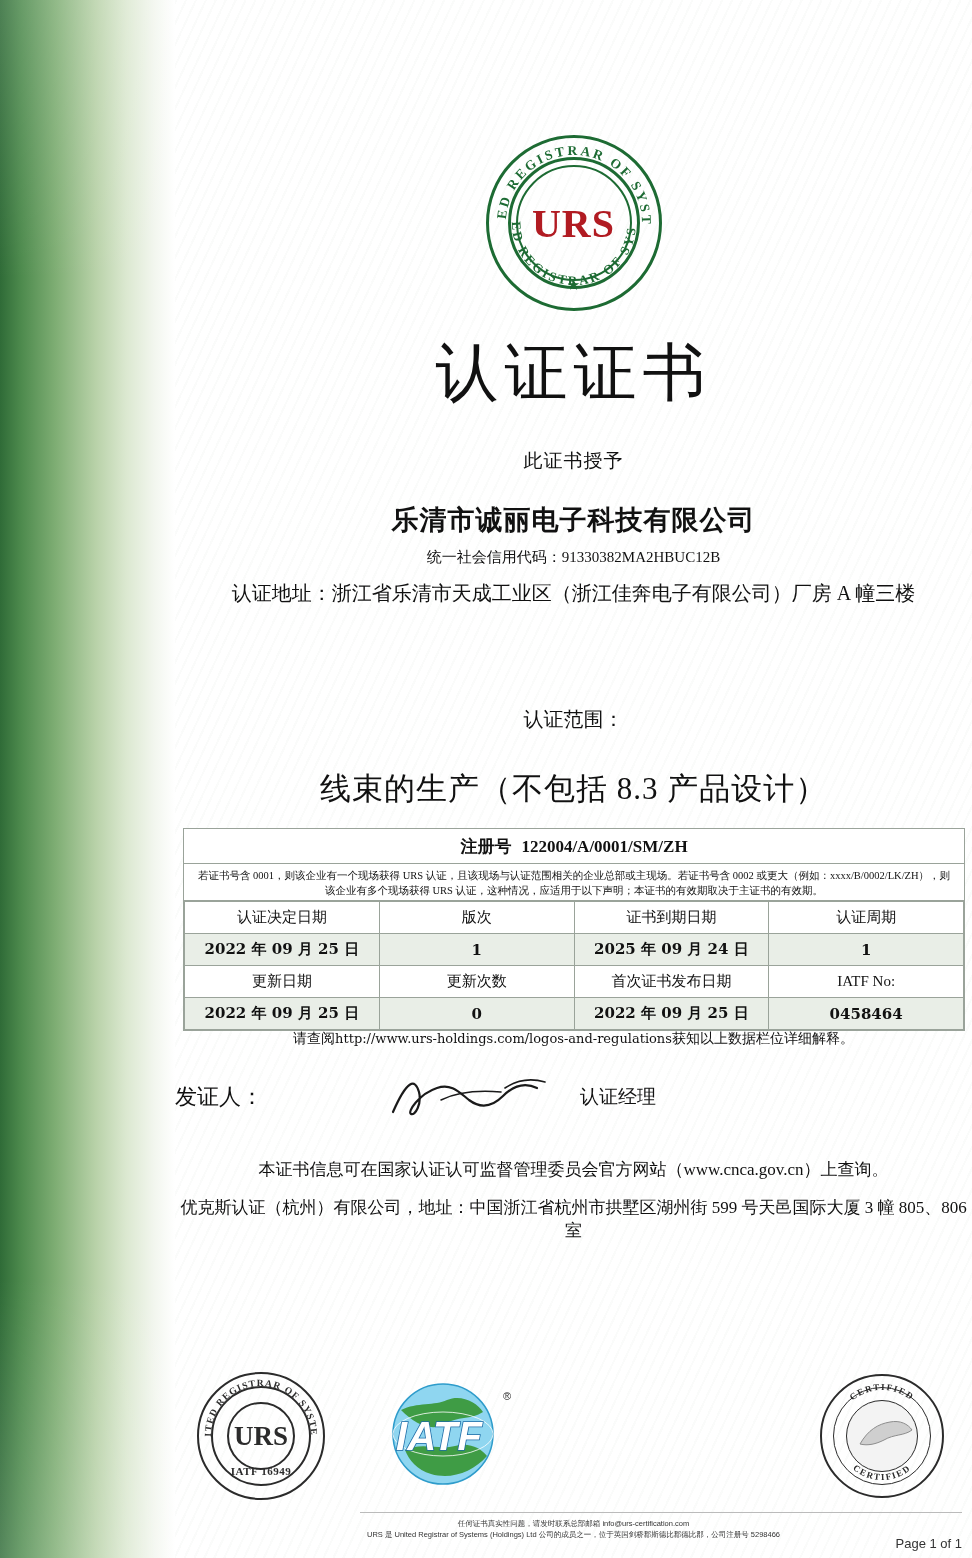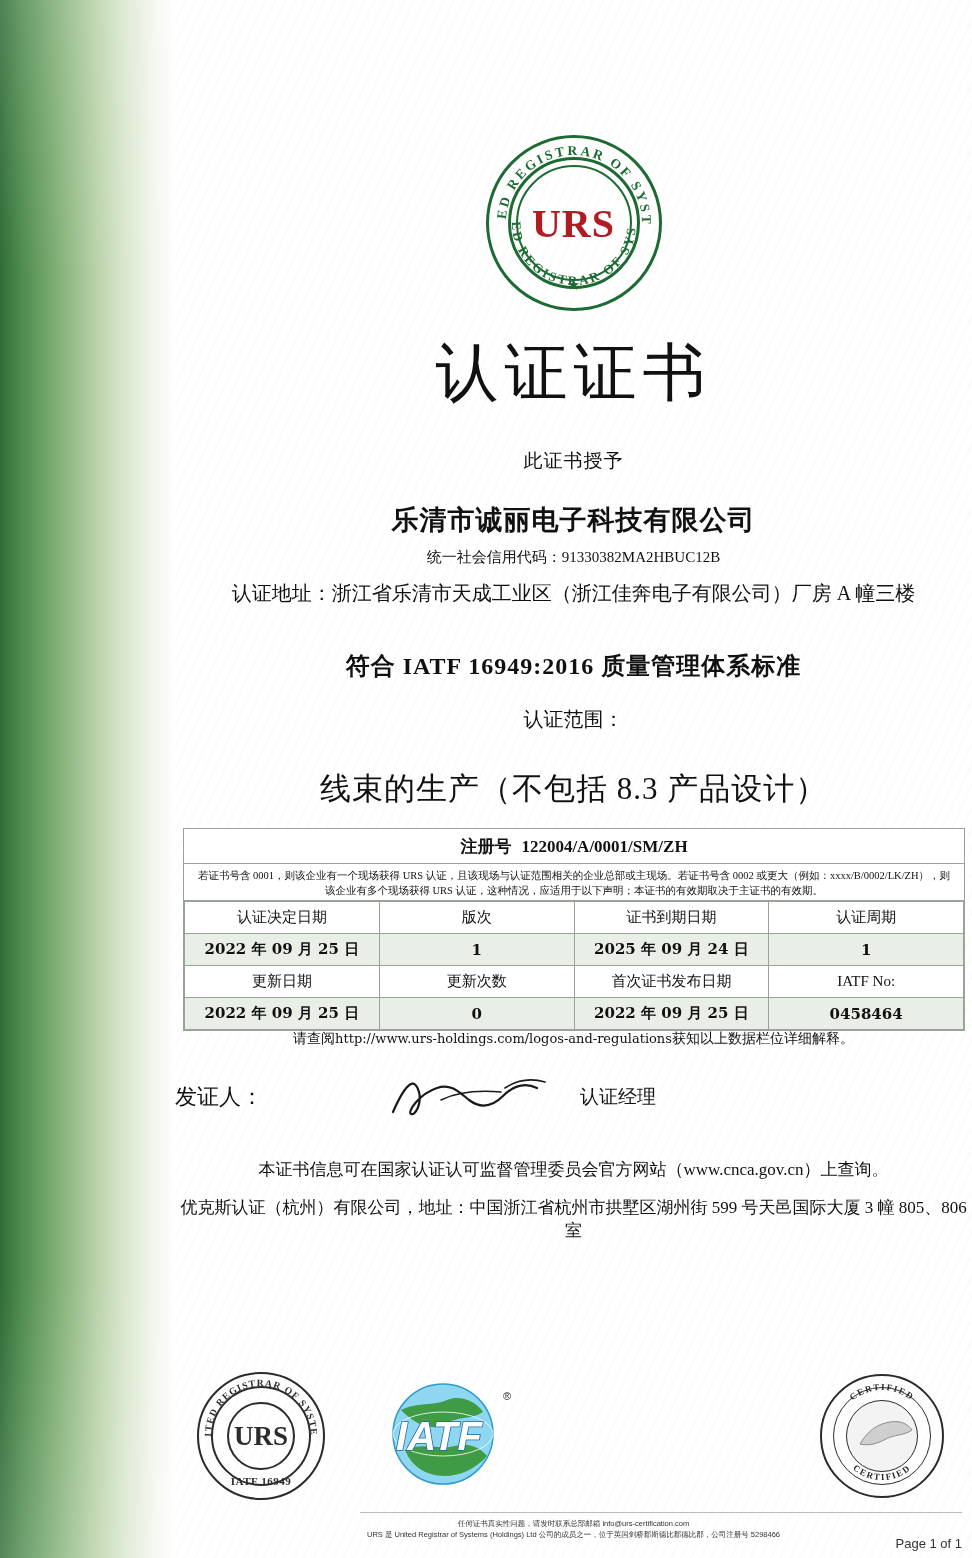--- a/index.html
+++ b/index.html
@@ -261,21 +261,21 @@
     border: 2px solid #2b2b2b; box-sizing: border-box;
   }
   .urs-seal .core {
     position: absolute; inset: 30px; border-radius: 50%;
     border: 2px solid #2b2b2b; box-sizing:border-box;
     display:flex; align-items:center; justify-content:center;
     font-size: 27px; font-weight: 700; color: #2b2b2b;
     font-family: "Liberation Serif", serif;
   }
   .urs-seal .iatf-label {
-    position: absolute; left: 0; right: 0; bottom: 13px;
+    position: absolute; left: 0; right: 0; bottom: 23px;
     text-align: center; font-size: 11px; font-weight: 700; color: #2b2b2b;
     letter-spacing: 0.5px;
   }
   .iatf-globe {
     position: absolute;
     left: 190px; top: 6px;
     width: 160px; height: 118px;
   }
   .cert-seal {
     position: absolute;
@@ -340,21 +340,20 @@
         <span class="logo-urs">URS</span>
       </div>
       <div class="logo-star">★</div>
     </div>
 
     <div class="main-title">认证证书</div>
     <div class="awarded-to">此证书授予</div>
     <div class="company">乐清市诚丽电子科技有限公司</div>
     <div class="credit-code">统一社会信用代码：91330382MA2HBUC12B</div>
     <div class="address">认证地址：浙江省乐清市天成工业区（浙江佳奔电子有限公司）厂房 A 幢三楼</div>
-    <div class="standard">符合 IATF 16949:2016 质量管理体系标准</div>
     <div class="scope-label">认证范围：</div>
     <div class="scope-value">线束的生产（不包括 8.3 产品设计）</div>
 
     <div class="table-block">
       <div class="reg-row">
         <span class="reg-label">注册号</span><span>122004/A/0001/SM/ZH</span>
       </div>
       <div class="note-row">若证书号含 0001，则该企业有一个现场获得 URS 认证，且该现场与认证范围相关的企业总部或主现场。若证书号含 0002 或更大（例如：xxxx/B/0002/LK/ZH），则该企业有多个现场获得 URS 认证，这种情况，应适用于以下声明；本证书的有效期取决于主证书的有效期。</div>
       <table class="grid">
         <tbody>

